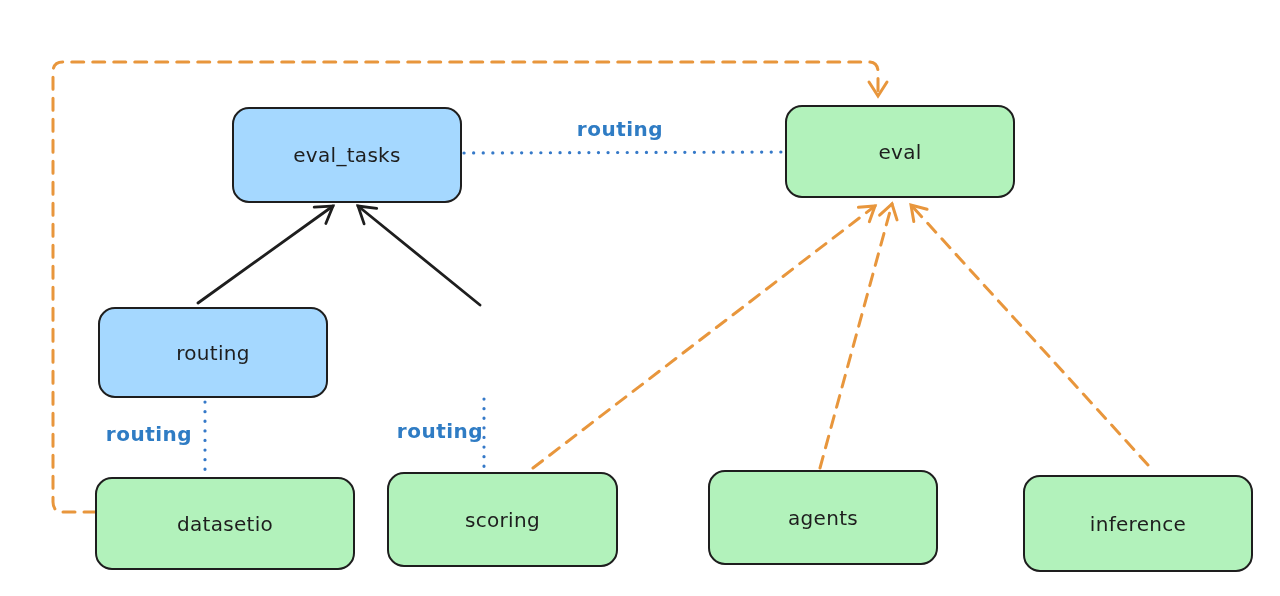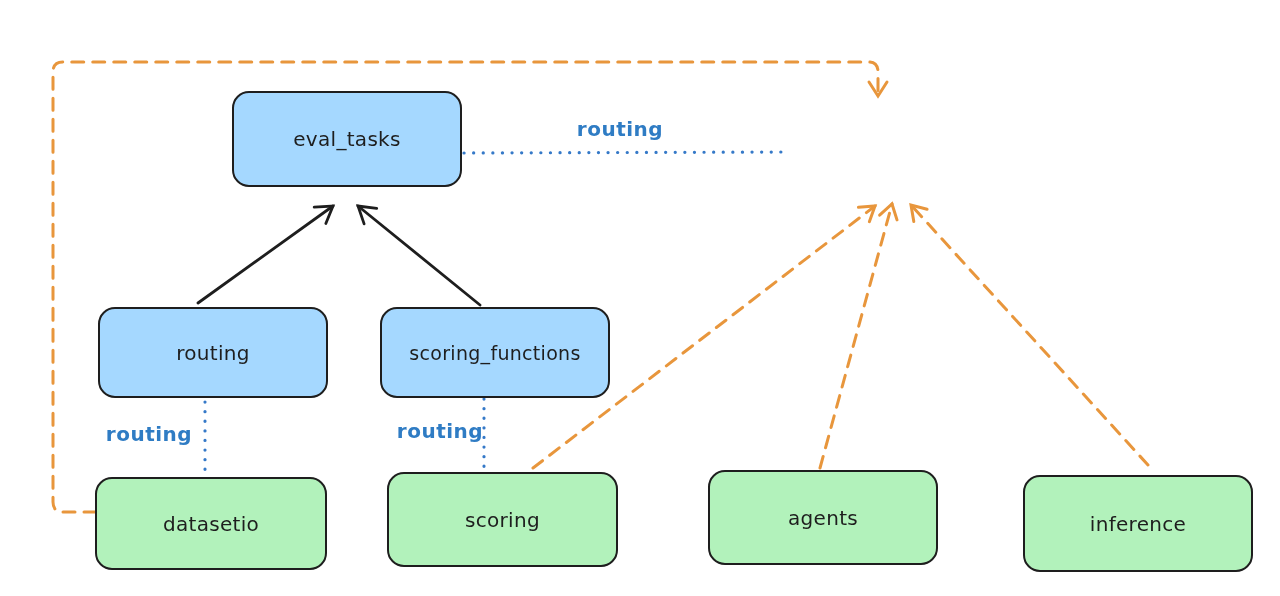--- a/index.html
+++ b/index.html
@@ -28,25 +28,25 @@
     display: flex;
     align-items: center;
     justify-content: center;
     font-size: 20px;
     color: var(--node-stroke, #1e1e1e);
     letter-spacing: 0.3px;
   }
   .node--blue  { background: var(--node-blue-fill, #a5d8ff); }
   .node--green { background: var(--node-green-fill, #b2f2bb); }
 
-  .node--eval-tasks        { left: 232px;  top: 91px; width: 230px; height: 96px; }
+  .node--eval-tasks        { left: 232px;  top: 107px; width: 230px; height: 96px; }
   .node--eval              { left: 785px;  top: 105px; width: 230px; height: 93px; }
   .node--datasets          { left: 98px;   top: 307px; width: 230px; height: 91px; }
   .node--scoring-functions { left: 380px;  top: 307px; width: 230px; height: 91px; font-size: 19px; }
-  .node--datasetio         { left: 95px;   top: 477px; width: 232px; height: 93px; }
+  .node--datasetio         { left: 95px;   top: 477px; width: 260px; height: 93px; }
   .node--scoring           { left: 387px;  top: 472px; width: 231px; height: 95px; }
   .node--agents            { left: 708px;  top: 470px; width: 230px; height: 95px; }
   .node--inference         { left: 1023px; top: 475px; width: 230px; height: 97px; }
 
   .edge-label {
     position: absolute;
     color: var(--label-blue, #2f7cc4);
     font-size: 20px;
     font-weight: bold;
     text-align: center;
@@ -80,25 +80,25 @@
 
     <path d="M96,512 L63,512 Q53,512 53,502 L53,72 Q53,62 63,62 L868,62 Q878,62 878,72 L878,96" fill="none" stroke-width="3" stroke-linecap="round" stroke-dasharray="12 9" style="stroke: var(--edge-orange, #e8963c)" marker-end="url(#arrow-orange)"></path>
     <path d="M533,468 L875,206" fill="none" stroke-width="3" stroke-linecap="round" stroke-dasharray="12 9" style="stroke: var(--edge-orange, #e8963c)" marker-end="url(#arrow-orange)"></path>
     <path d="M820,468 L892,204" fill="none" stroke-width="3" stroke-linecap="round" stroke-dasharray="12 9" style="stroke: var(--edge-orange, #e8963c)" marker-end="url(#arrow-orange)"></path>
     <path d="M1148,465 L911,205" fill="none" stroke-width="3" stroke-linecap="round" stroke-dasharray="12 9" style="stroke: var(--edge-orange, #e8963c)" marker-end="url(#arrow-orange)"></path>
   </svg>
 
   <div class="node node--blue node--eval-tasks">
     <span>eval_tasks</span>
   </div>
+  <div class="node node--green node--eval">
+    <span>eval</span>
+  </div>
   <div class="node node--blue node--datasets">
     <span>routing</span>
-  </div>
-  <div class="node node--blue node--scoring-functions">
-    <span>scoring_functions</span>
   </div>
   <div class="node node--green node--datasetio">
     <span>datasetio</span>
   </div>
   <div class="node node--green node--agents">
     <span>agents</span>
   </div>
   <div class="node node--green node--scoring">
     <span>scoring</span>
   </div>

